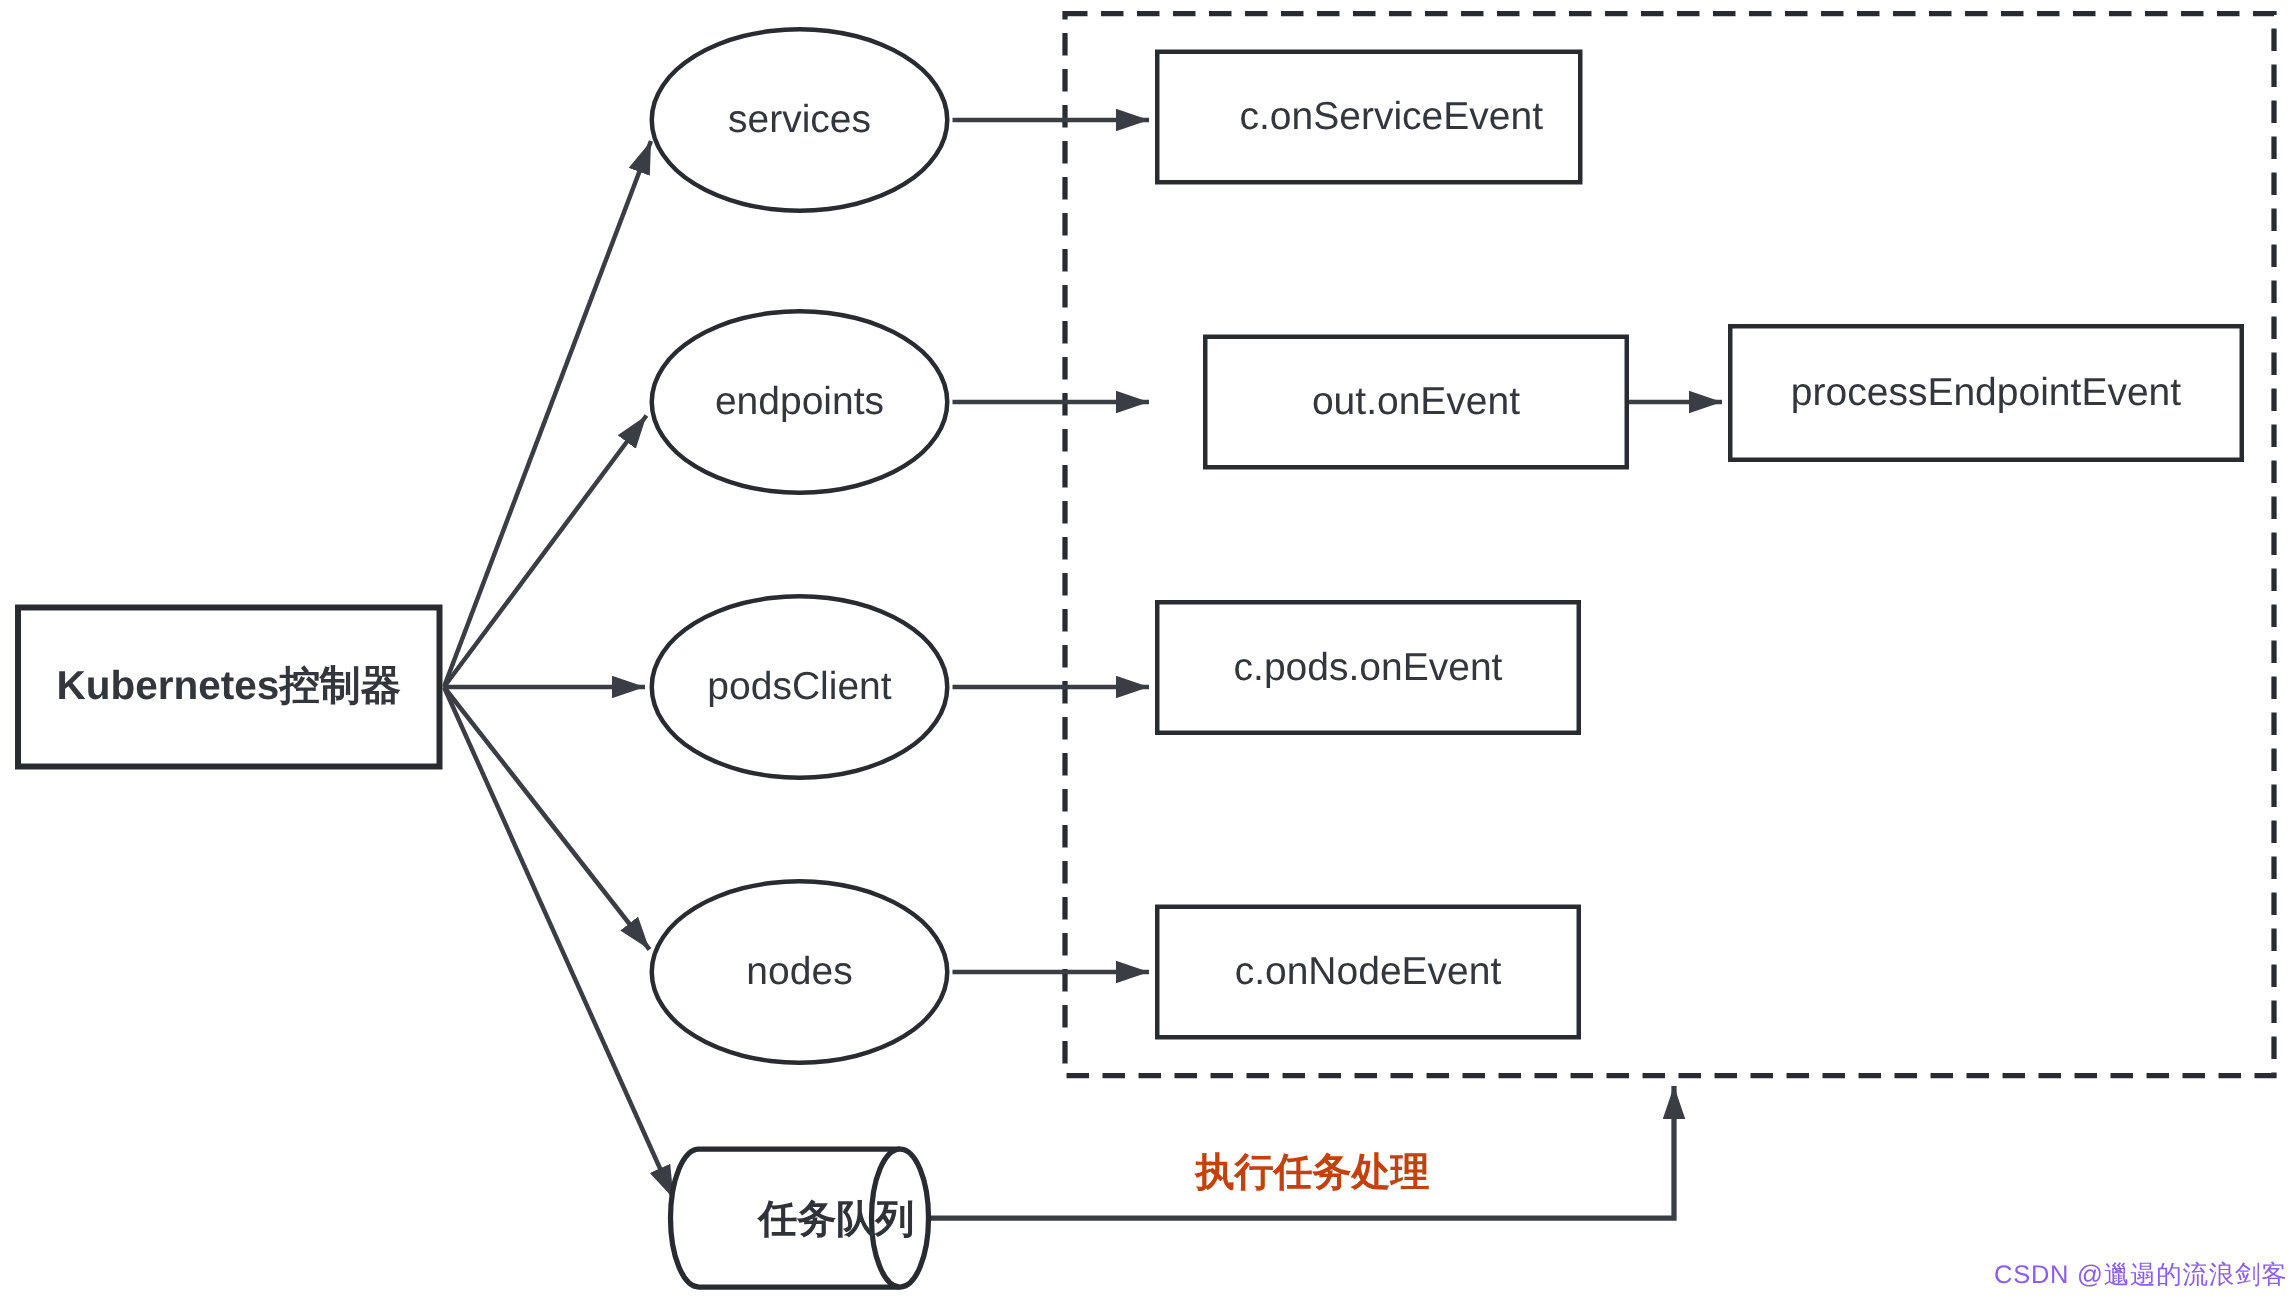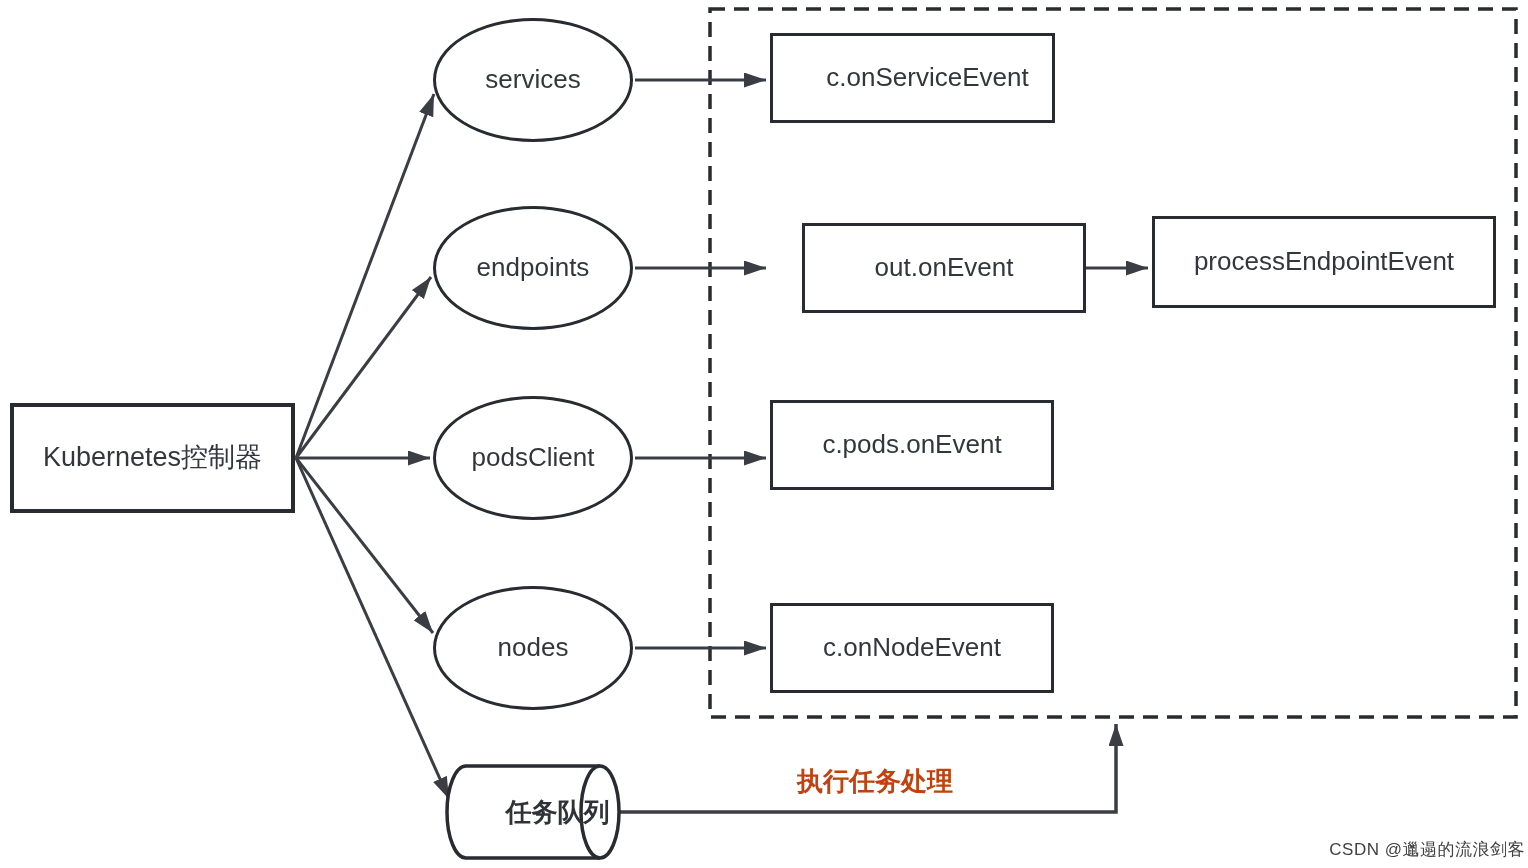--- a/index.html
+++ b/index.html
@@ -24,21 +24,21 @@
     align-items: center;
     justify-content: center;
     background: #ffffff;
     text-align: center;
     line-height: 1.15;
   }
   .rect-node   { border: 3px solid #282c31; }
   .ctrl-node   { border: 4px solid #282c31; font-size: 27px; }
   .ellipse-node{ border: 3px solid #282c31; border-radius: 50%; }
   .node-label  { font-size: 26px; color: #33373c; }
-  .cjk-bold    { font-weight: normal; justify-content: center; }
+  .cjk-bold    { font-weight: bold; justify-content: center; }
   .free-label {
     position: absolute;
     text-align: center;
     font-size: 26px;
     font-weight: bold;
     color: #c2410c;
     background: transparent;
   }
   .queue-label {
     position: absolute;
@@ -51,21 +51,21 @@
     background: transparent;
     margin-left: 40px;
   }
   .watermark {
     position: absolute;
     left: 1285px;
     top: 838px;
     width: 240px;
     text-align: right;
     font-size: 17px;
-    color: #404040;
+    color: #8b5cf6;
     letter-spacing: 0.5px;
   }
 </style>
 </head>
 <body>
 
 <div class="canvas">
 
   <svg class="layer-svg" viewBox="0 0 1528 868" xmlns="http://www.w3.org/2000/svg">
     <defs>

